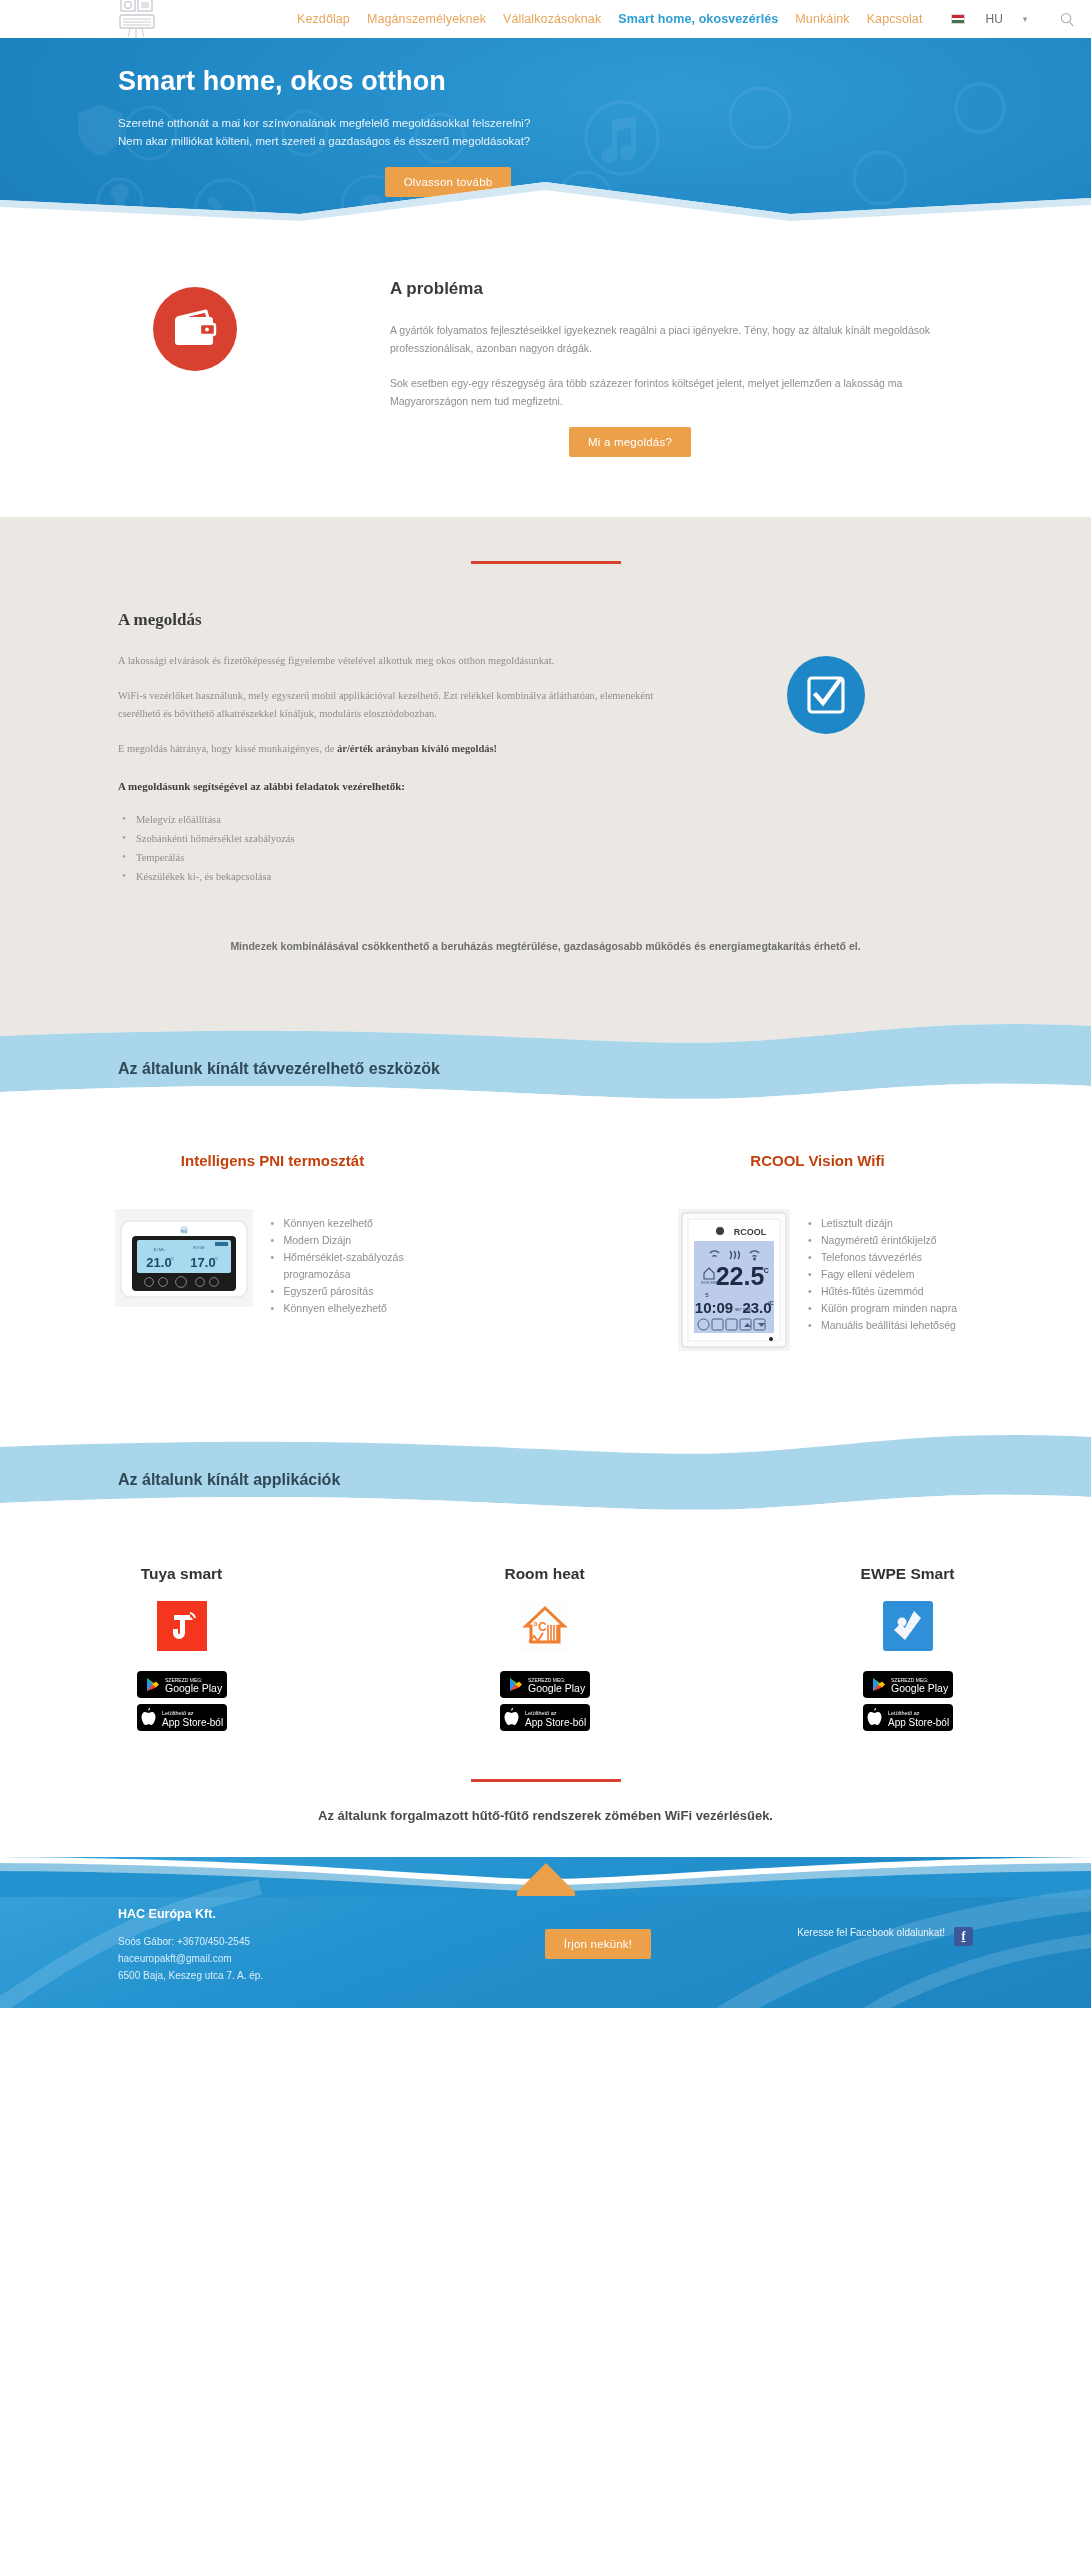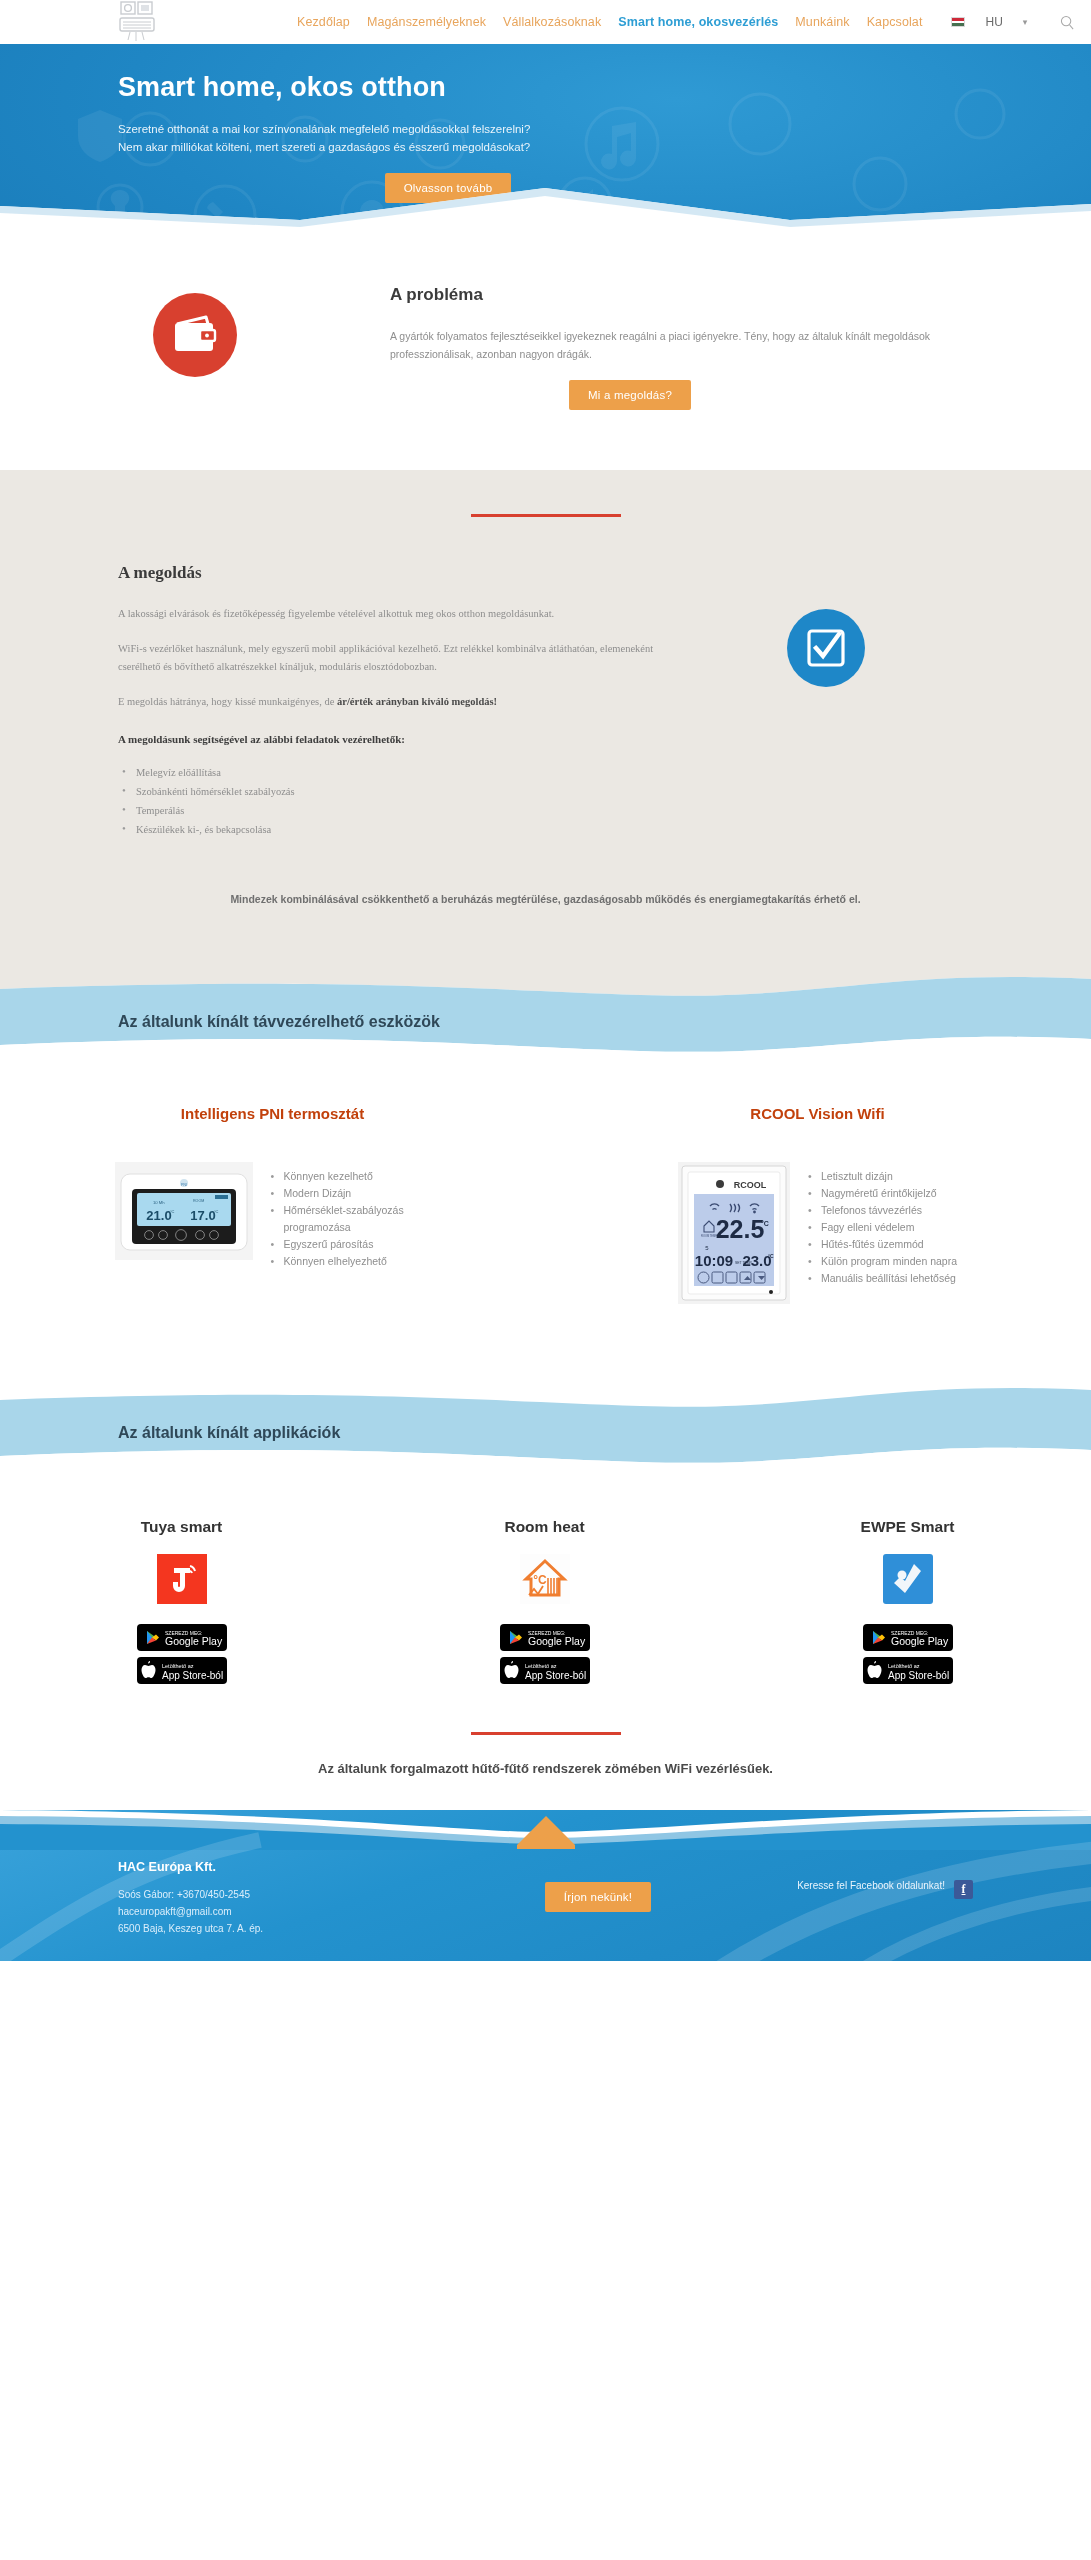--- a/index.html
+++ b/index.html
@@ -8,21 +8,21 @@
     width: 1091px;
     font-family: "Liberation Sans", sans-serif;
     background: #ffffff;
     color: #444;
     -webkit-font-smoothing: antialiased;
   }
   .page { width: 1091px; position: relative; overflow: hidden; }
 
   
   .site-header {
-    height: 44px;
+    height: 38px;
     background: #ffffff;
     display: flex;
     align-items: center;
     padding: 0 12px 0 118px;
     position: relative;
     z-index: 40;
   }
   .brand-logo { width: 40px; height: 44px; display:block; }
   .main-nav {
     display: flex;
@@ -278,20 +278,21 @@
           <path d="M5 9 L34 2 L36 9" fill="none" stroke="#fff" stroke-width="3" stroke-linejoin="round"></path>
           <rect x="3" y="8" width="38" height="28" rx="3" fill="#fff"></rect>
           <rect x="28" y="15" width="15" height="11" rx="2" fill="#d8402f" stroke="#fff" stroke-width="2.4"></rect>
           <circle cx="35" cy="20.5" r="1.9" fill="#fff"></circle>
         </svg>
       </div>
     </div>
     <div class="problem-text-col">
       <h2 class="sec-title">A probléma</h2>
       <p class="body-p">A gyártók folyamatos fejlesztéseikkel igyekeznek reagálni a piaci igényekre. Tény, hogy az általuk kínált megoldások professzionálisak, azonban nagyon drágák.</p>
+      <p class="body-p">Sok esetben egy-egy részegység ára több százezer forintos költséget jelent, melyet jellemzően a lakosság ma Magyarországon nem tud megfizetni.</p>
       <div class="problem-btn-wrap">
         <button class="btn-orange">Mi a megoldás?</button>
       </div>
     </div>
   </section>
 
   <section class="solution">
     <div class="divider-red"></div>
     <div class="solution-row">
       <div class="solution-left">

